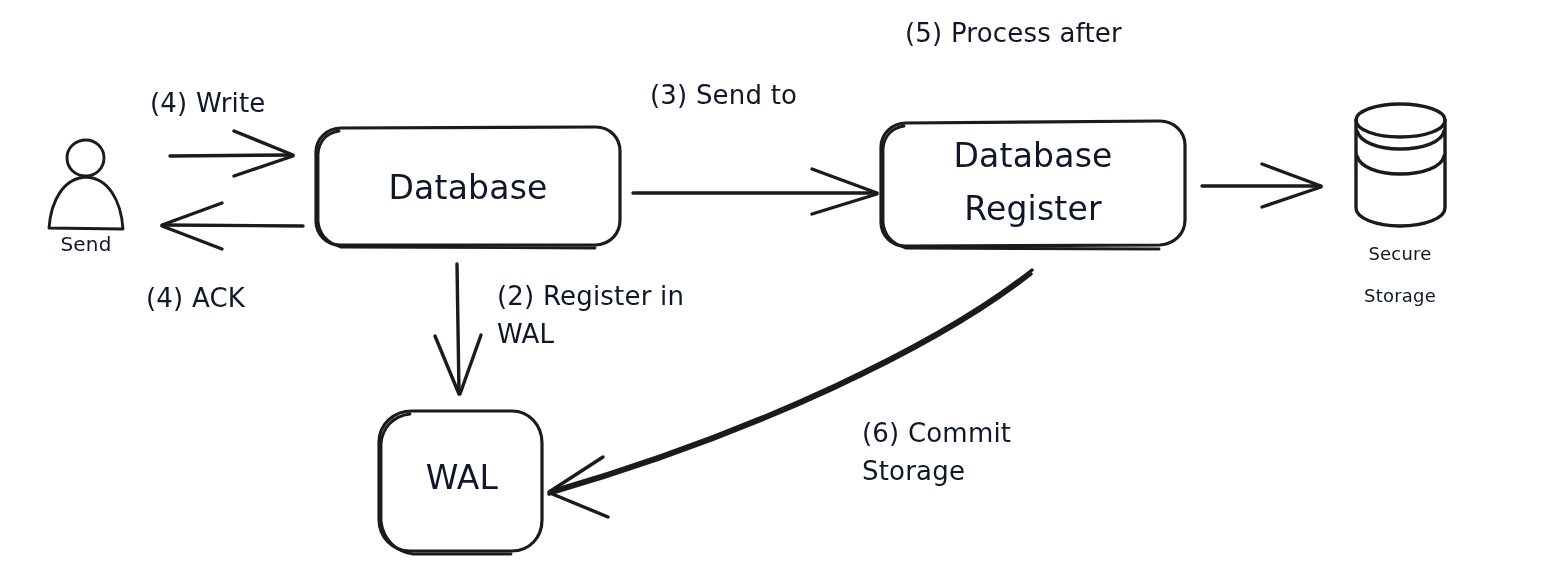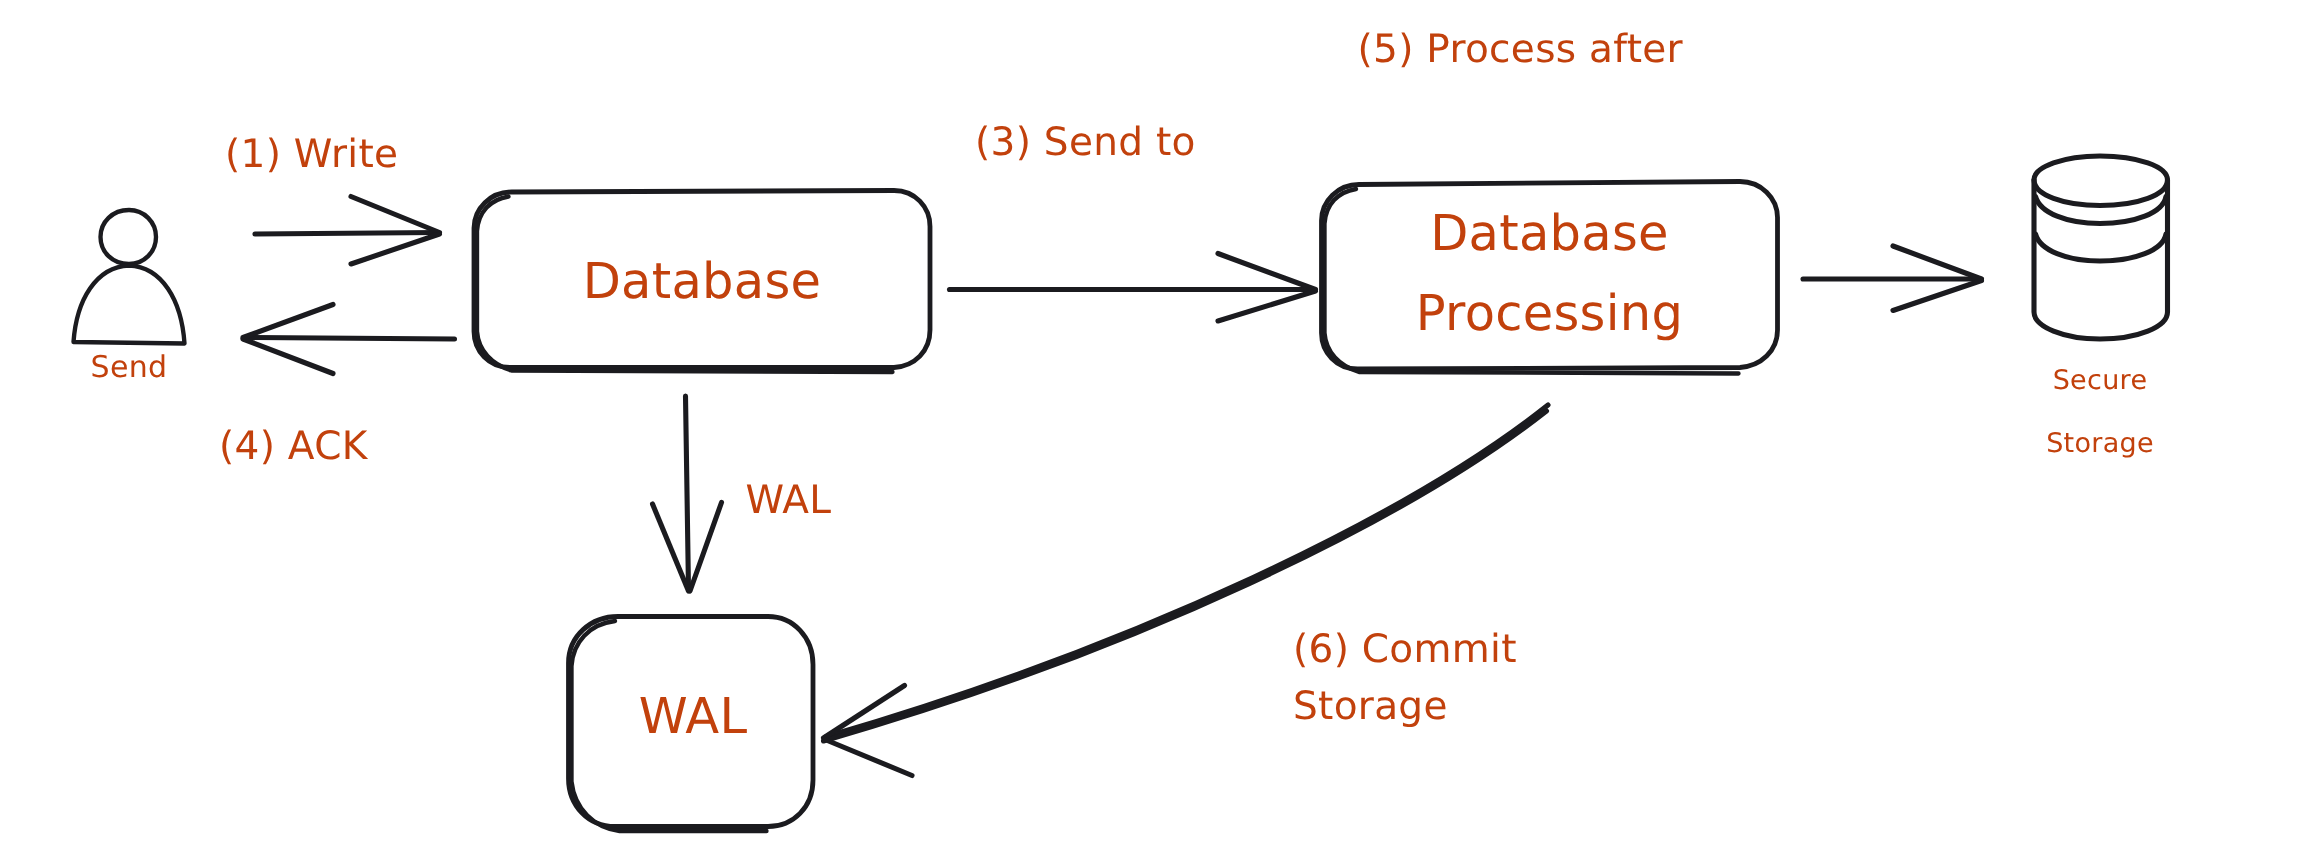--- a/index.html
+++ b/index.html
@@ -29,21 +29,21 @@
     stroke-linecap: round;
     stroke-linejoin: round;
   }
   .box-stroke { stroke-width: 3.2; }
   .arrow-stroke { stroke-width: 3.4; }
   .thin-stroke { stroke-width: 2.9; }
   .cyl-stroke { stroke-width: 3.4; }
 
   .label {
     position: absolute;
-    color: #c2410c;
+    color: #0f172a;
     font-family: "DejaVu Sans", sans-serif;
     font-weight: 400;
     line-height: 1.22;
     white-space: pre;
     letter-spacing: 0.2px;
   }
   .node-label {
     font-size: 33px;
     text-align: center;
     transform: translate(-50%, -50%);
@@ -130,34 +130,35 @@
     <g>
       <path class="stroke arrow-stroke" d="M1032 270 C 940 343 760 430 551 491"></path>
       <path class="stroke arrow-stroke" d="M1031 274 C 938 347 757 434 549 494"></path>
       <path class="stroke arrow-stroke" d="M603 457 L 549 492"></path>
       <path class="stroke arrow-stroke" d="M608 517 L 550 493"></path>
     </g>
   </svg>
 
   <div class="label user-caption" style="left:86px; top:232px;">Send</div>
 
-  <div class="label edge-label" style="left:150px; top:88px;">(1) Write</div>
+  <div class="label edge-label" style="left:150px; top:88px;">(4) Write</div>
 
   <div class="label edge-label" style="left:146px; top:283px;">(4) ACK</div>
 
   <div class="label node-label" style="left:468px; top:188px;">Database</div>
 
   <div class="label edge-label" style="left:650px; top:80px;">(3) Send to</div>
 
+  <div class="label edge-label" style="left:497px; top:281px;">(2) Register in</div>
   <div class="label edge-label" style="left:497px; top:319px;">WAL</div>
 
   <div class="label edge-label" style="left:905px; top:18px;">(5) Process after</div>
 
   <div class="label node-label" style="left:1033px; top:156px;">Database</div>
-  <div class="label node-label" style="left:1033px; top:209px;">Processing</div>
+  <div class="label node-label" style="left:1033px; top:209px;">Register</div>
 
   <div class="label caption-label" style="left:1400px; top:243px;">Secure</div>
   <div class="label caption-label" style="left:1400px; top:285px;">Storage</div>
 
   <div class="label node-label" style="left:462px; top:478px;">WAL</div>
 
   <div class="label edge-label" style="left:862px; top:418px;">(6) Commit</div>
   <div class="label edge-label" style="left:862px; top:456px;">Storage</div>
 
 </div>

